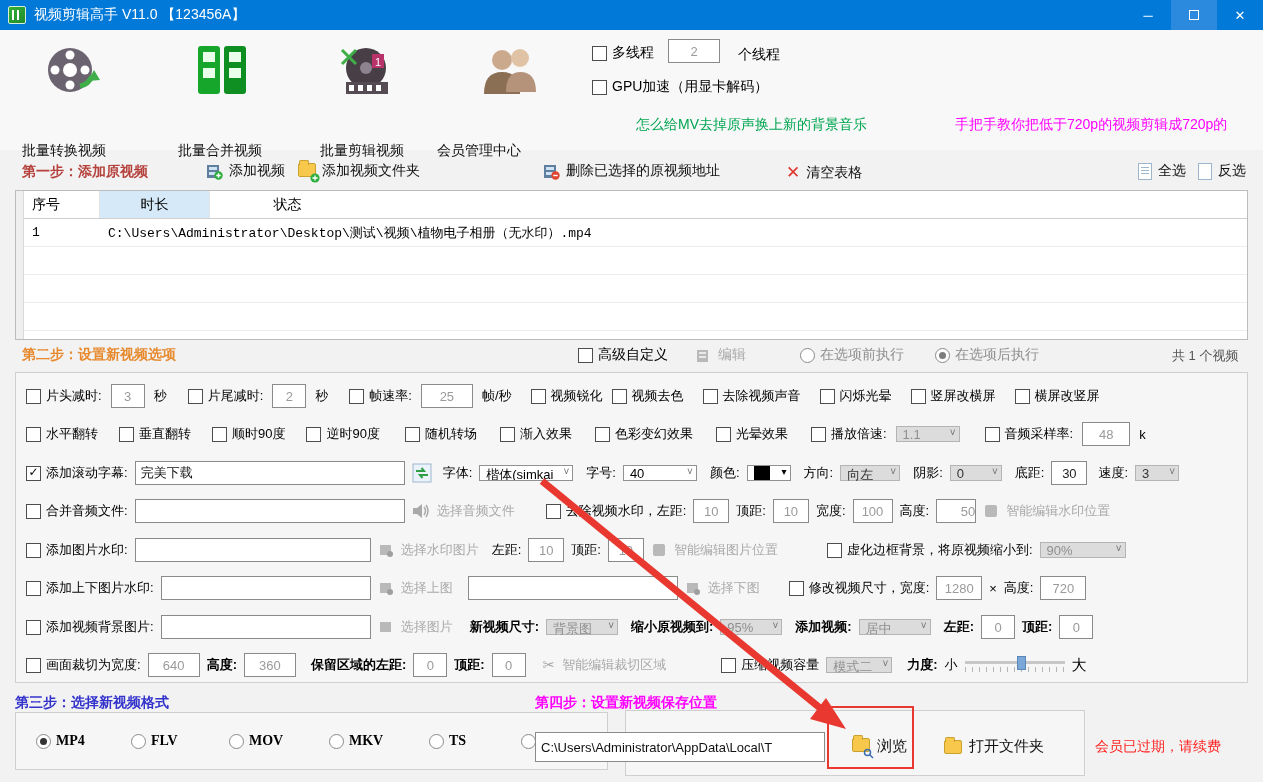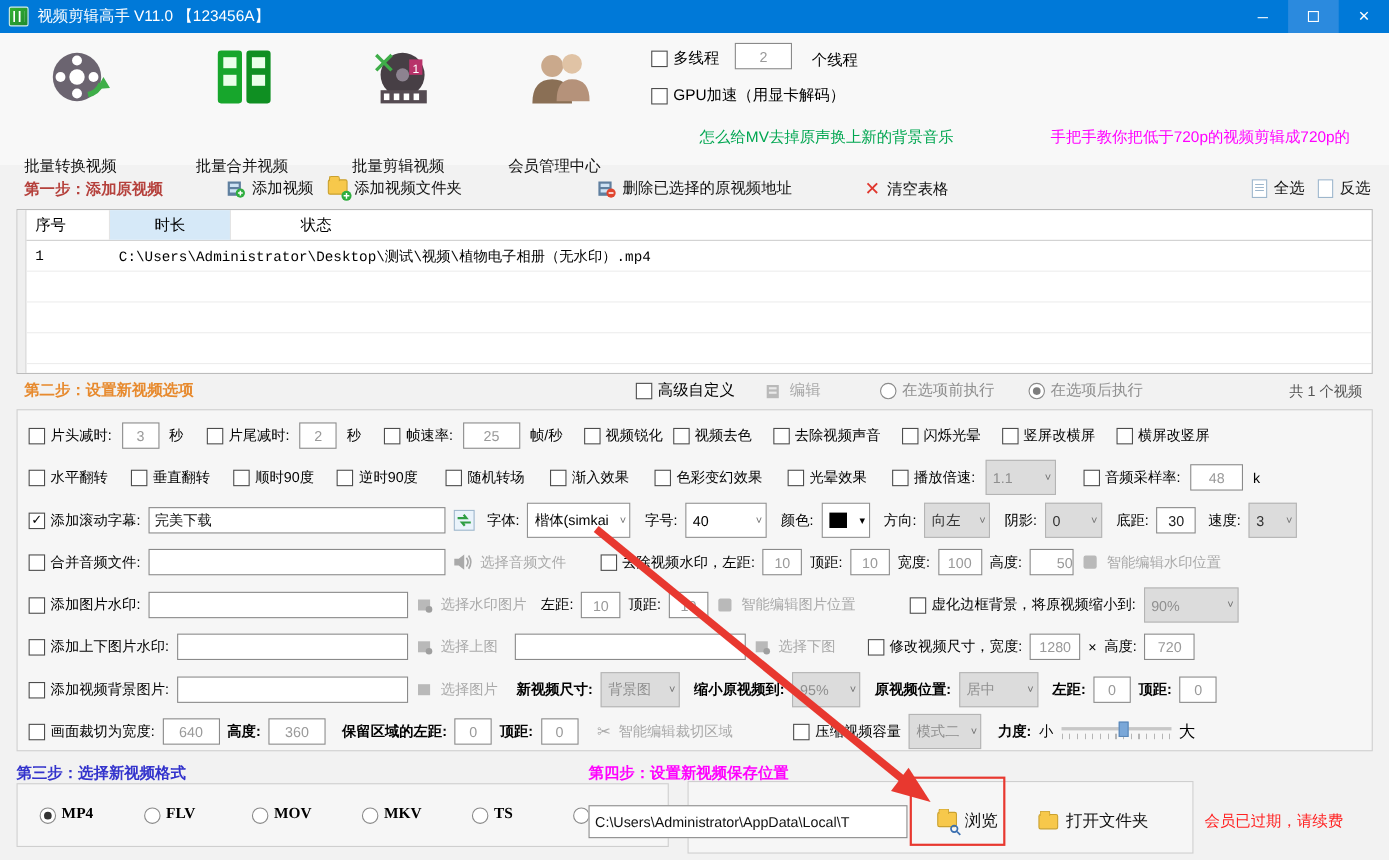--- a/index.html
+++ b/index.html
@@ -59,22 +59,22 @@
   .radio { display:inline-flex; align-items:center; gap:5px; }
   .rdot { width:15px; height:15px; border:1px solid #8a8a8a; border-radius:50%; background:#fff; position:relative; flex:0 0 auto;}
   .rdot.sel::after { content:""; position:absolute; left:3px; top:3px; width:7px; height:7px; border-radius:50%; background:#7d7d7d; }
   .rdot.selblk::after { background:#333; }
   
   .optpanel { position:absolute; top:372px; left:15px; width:1233px; height:311px;
     background:#f6f6f6; border:1px solid #cfcfcf; }
   .optrow { position:absolute; left:10px; height:26px; display:flex; align-items:center; white-space:nowrap; }
   .lbl { color:#000; }
   .dis { color:#a9a9a9; }
-  .dd { height:32px; border:1px solid #919191; background:#fff; display:inline-flex;
-    align-items:center; padding:0 3px 0 6px; font-size:13px; gap:4px; }
+  .dd { height:16px; border:1px solid #919191; background:#fff; display:inline-flex;
+    padding:0 3px 0 6px; font-size:13px; gap:4px; }
   .dd .arr { color:#6f6f6f; font-size:10px; margin-left:auto; }
   .dd.disabled { background:#dcdcdc; color:#8f8f8f; border-color:#b4b4b4; }
   .swatch { width:16px; height:14px; background:#000; display:inline-block; }
   .txtinput { height:24px; border:1px solid #8a8a8a; background:#fff; color:#111;
     padding:0 5px; font-size:13px; font-family:"Liberation Sans",sans-serif; }
   .slider { width:100px; height:18px; position:relative; display:inline-block; }
   .slider .track { position:absolute; top:5px; left:0; width:100%; height:3px; background:#c7c7c7; }
   .slider .ticks { position:absolute; top:11px; left:0; width:100%; height:5px;
     background:repeating-linear-gradient(90deg,#b5b5b5 0 1px,transparent 1px 7px); }
   .slider .thumb { position:absolute; top:0; left:52%; width:9px; height:14px;
@@ -145,21 +145,21 @@
     <path d="M10 8 l14 14 M24 8 l-14 14" stroke="#3fae49" stroke-width="3"></path>
   </svg>
   <div class="biglabel" style="left:320px">批量剪辑视频</div>
 
   <svg class="bigicon" style="left:478px" viewBox="0 0 64 60">
     <circle cx="24" cy="18" r="10" fill="#caa98c"></circle>
       <path d="M6 52 q0 -22 18 -22 q18 0 18 22 z" fill="#8a6f55"></path>
     <circle cx="42" cy="16" r="9" fill="#e0c3a5"></circle>
       <path d="M28 50 q0 -20 14 -20 q16 0 16 20 z" fill="#b5927a"></path>
   </svg>
-  <div class="biglabel" style="left:462px">会员管理中心</div>
+  <div class="biglabel" style="left:437px">会员管理中心</div>
 
   <label class="cb abs" style="left:592px; top:14px; font-size:14px">
     <span class="cbx"></span>
     <span>多线程</span>
   </label>
   <input class="numbox abs" style="left: 668px; top: 9px; width: 52px;" value="2">
   <span class="abs" style="left:738px; top:16px; font-size:14px">个线程</span>
   <label class="cb abs" style="left:592px; top:48px; font-size:14px">
     <span class="cbx"></span>
     <span>GPU加速（用显卡解码）</span>
@@ -500,21 +500,21 @@
     <span class="lbl" style="margin-left:10px; font-weight:bold">新视频尺寸:</span>
     <span class="dd disabled" style="width:72px">
         <span>背景图</span>
         <span class="arr">˅</span>
       </span>
     <span class="lbl" style="margin-left:6px; font-weight:bold">缩小原视频到:</span>
     <span class="dd disabled" style="width:62px">
         <span>95%</span>
         <span class="arr">˅</span>
       </span>
-    <span class="lbl" style="margin-left:6px; font-weight:bold">原视频位置:</span>
+    <span class="lbl" style="margin-left:6px; font-weight:bold">添加视频:</span>
     <span class="dd disabled" style="width:72px">
         <span>居中</span>
         <span class="arr">˅</span>
       </span>
     <span class="lbl" style="margin-left:6px; font-weight:bold">左距:</span>
     <input class="numbox" style="width: 34px;" value="0">
     <span class="lbl" style="font-weight:bold">顶距:</span>
     <input class="numbox" style="width: 34px;" value="0">
   </div>
 

